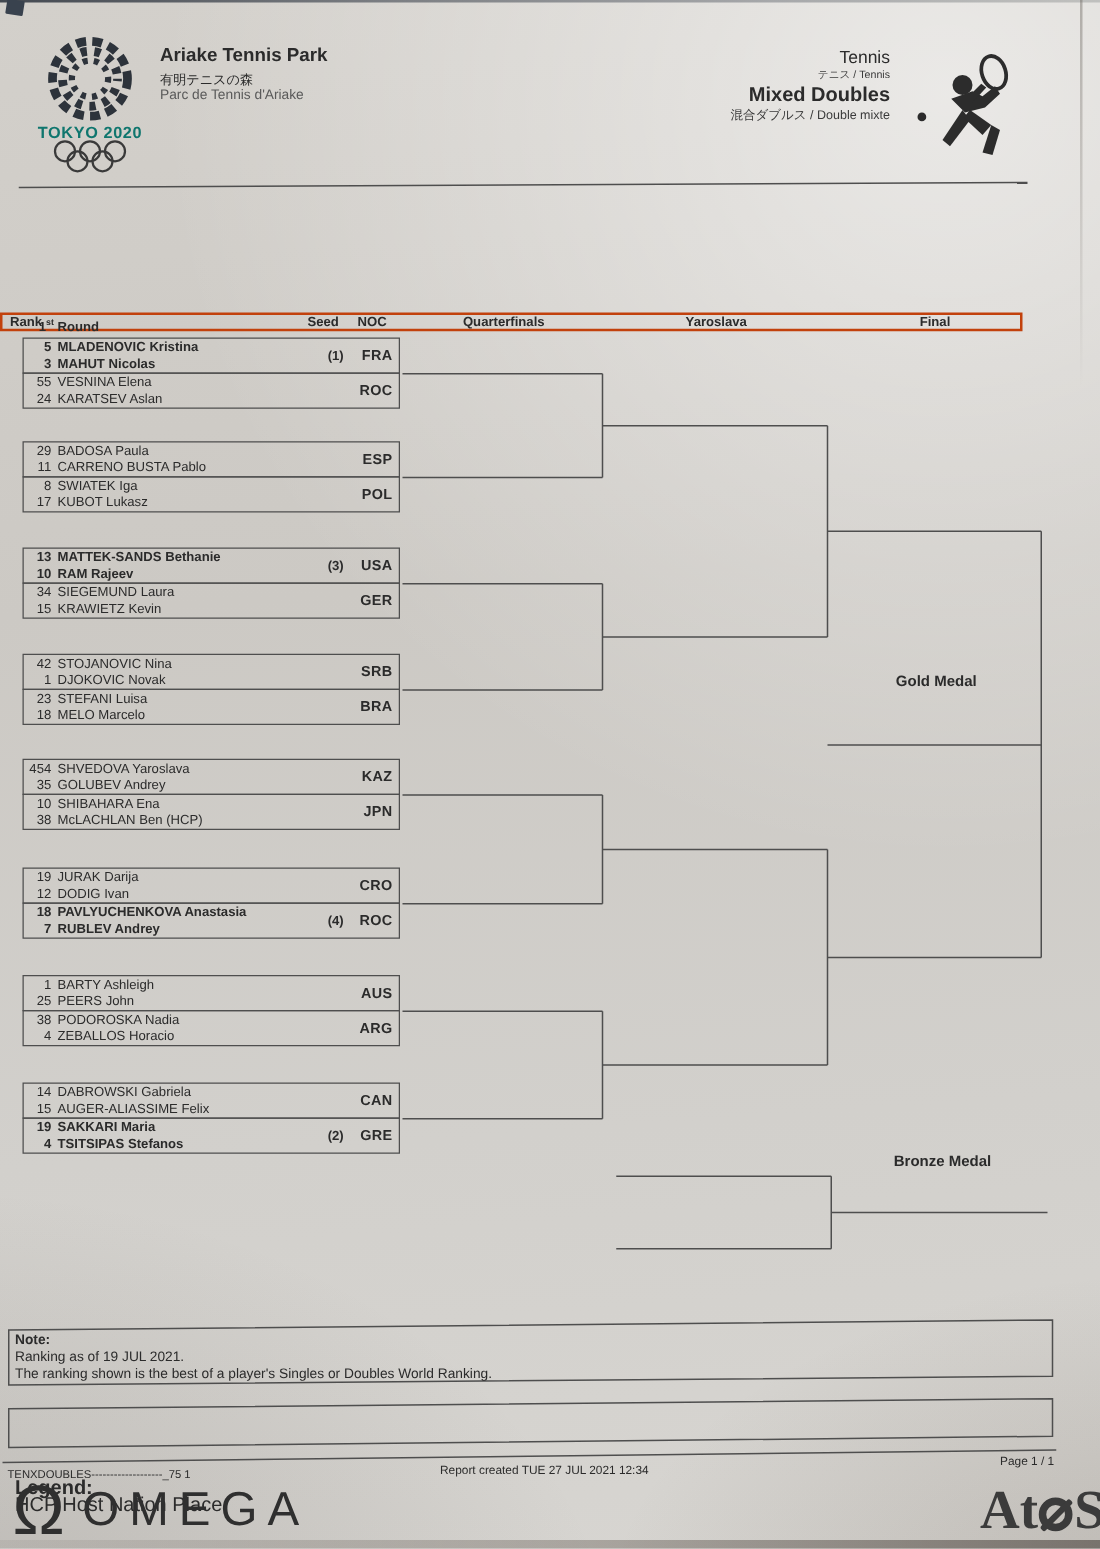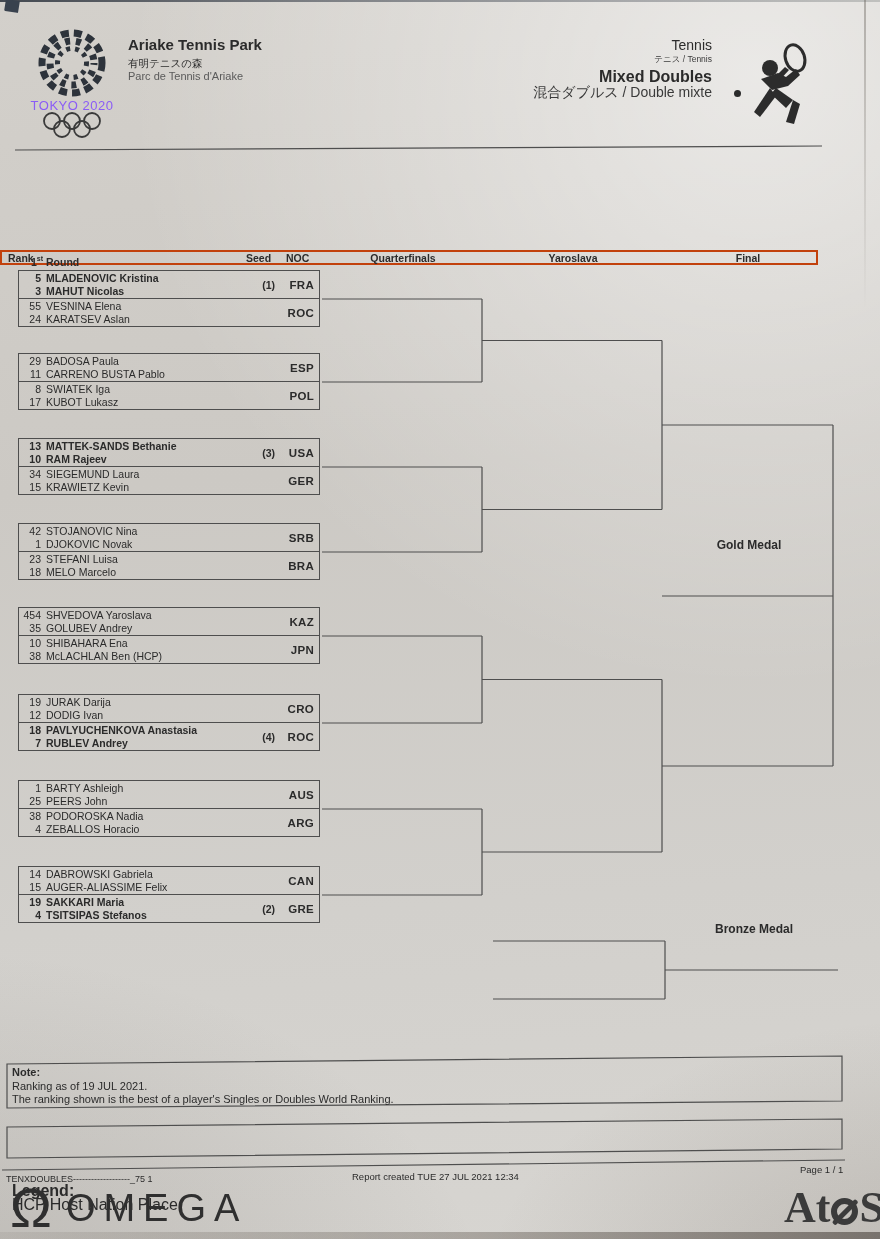--- a/index.html
+++ b/index.html
@@ -23,26 +23,26 @@
   .crease { left:864px; top:0; width:2px; height:310px;
     background:linear-gradient(180deg, rgba(110,105,98,.45), rgba(110,105,98,0)); }
   .bottom-edge { left:0; bottom:0; width:100%; height:7px;
     background:linear-gradient(90deg, rgba(70,60,50,.08), rgba(70,60,50,.32) 55%, rgba(48,40,34,.5)); }
 
   
   .venue-name { left:128px; top:36px; font-size:15px; font-weight:700; }
   .venue-jp   { left:128px; top:57px; font-size:10.5px; }
   .venue-fr   { left:128px; top:70px; font-size:11px; color:#5a5a5a; }
   .logo-word  { left:0; top:98px; width:144px; text-align:center; font-size:13px;
-                font-weight:400; letter-spacing:.5px; color:#8b5cf6; }
+                font-weight:700; letter-spacing:.5px; color:#0f766e; }
   .event-block { left:430px; top:37px; width:282px; text-align:right; }
   .ev-sport { font-size:14px; font-weight:400; line-height:16px; }
   .ev-sport-sub { font-size:8.5px; line-height:12px; color:#3a3a3a; }
   .ev-name { font-size:16px; font-weight:700; line-height:19px; margin-top:2px; }
-  .ev-name-sub { font-size:14px; line-height:13px; color:#3a3a3a; }
+  .ev-name-sub { font-size:10px; line-height:13px; color:#3a3a3a; }
   .ball-dot { left:734px; top:90px; width:7px; height:7px; border-radius:50%; background:#2b2b2b; }
 
   
   .title-wrap { left:0; top:157px; width:862px; text-align:center; }
   .draw-title { font-size:20px; font-weight:700; letter-spacing:.3px; }
   .draw-sub { font-size:13.5px; margin-top:3px; }
   .as-of { font-size:15px; margin-top:14px; }
 
   
   .colhead { left:0; top:250px; width:818px; height:15px; border:2px solid #c2410c;

